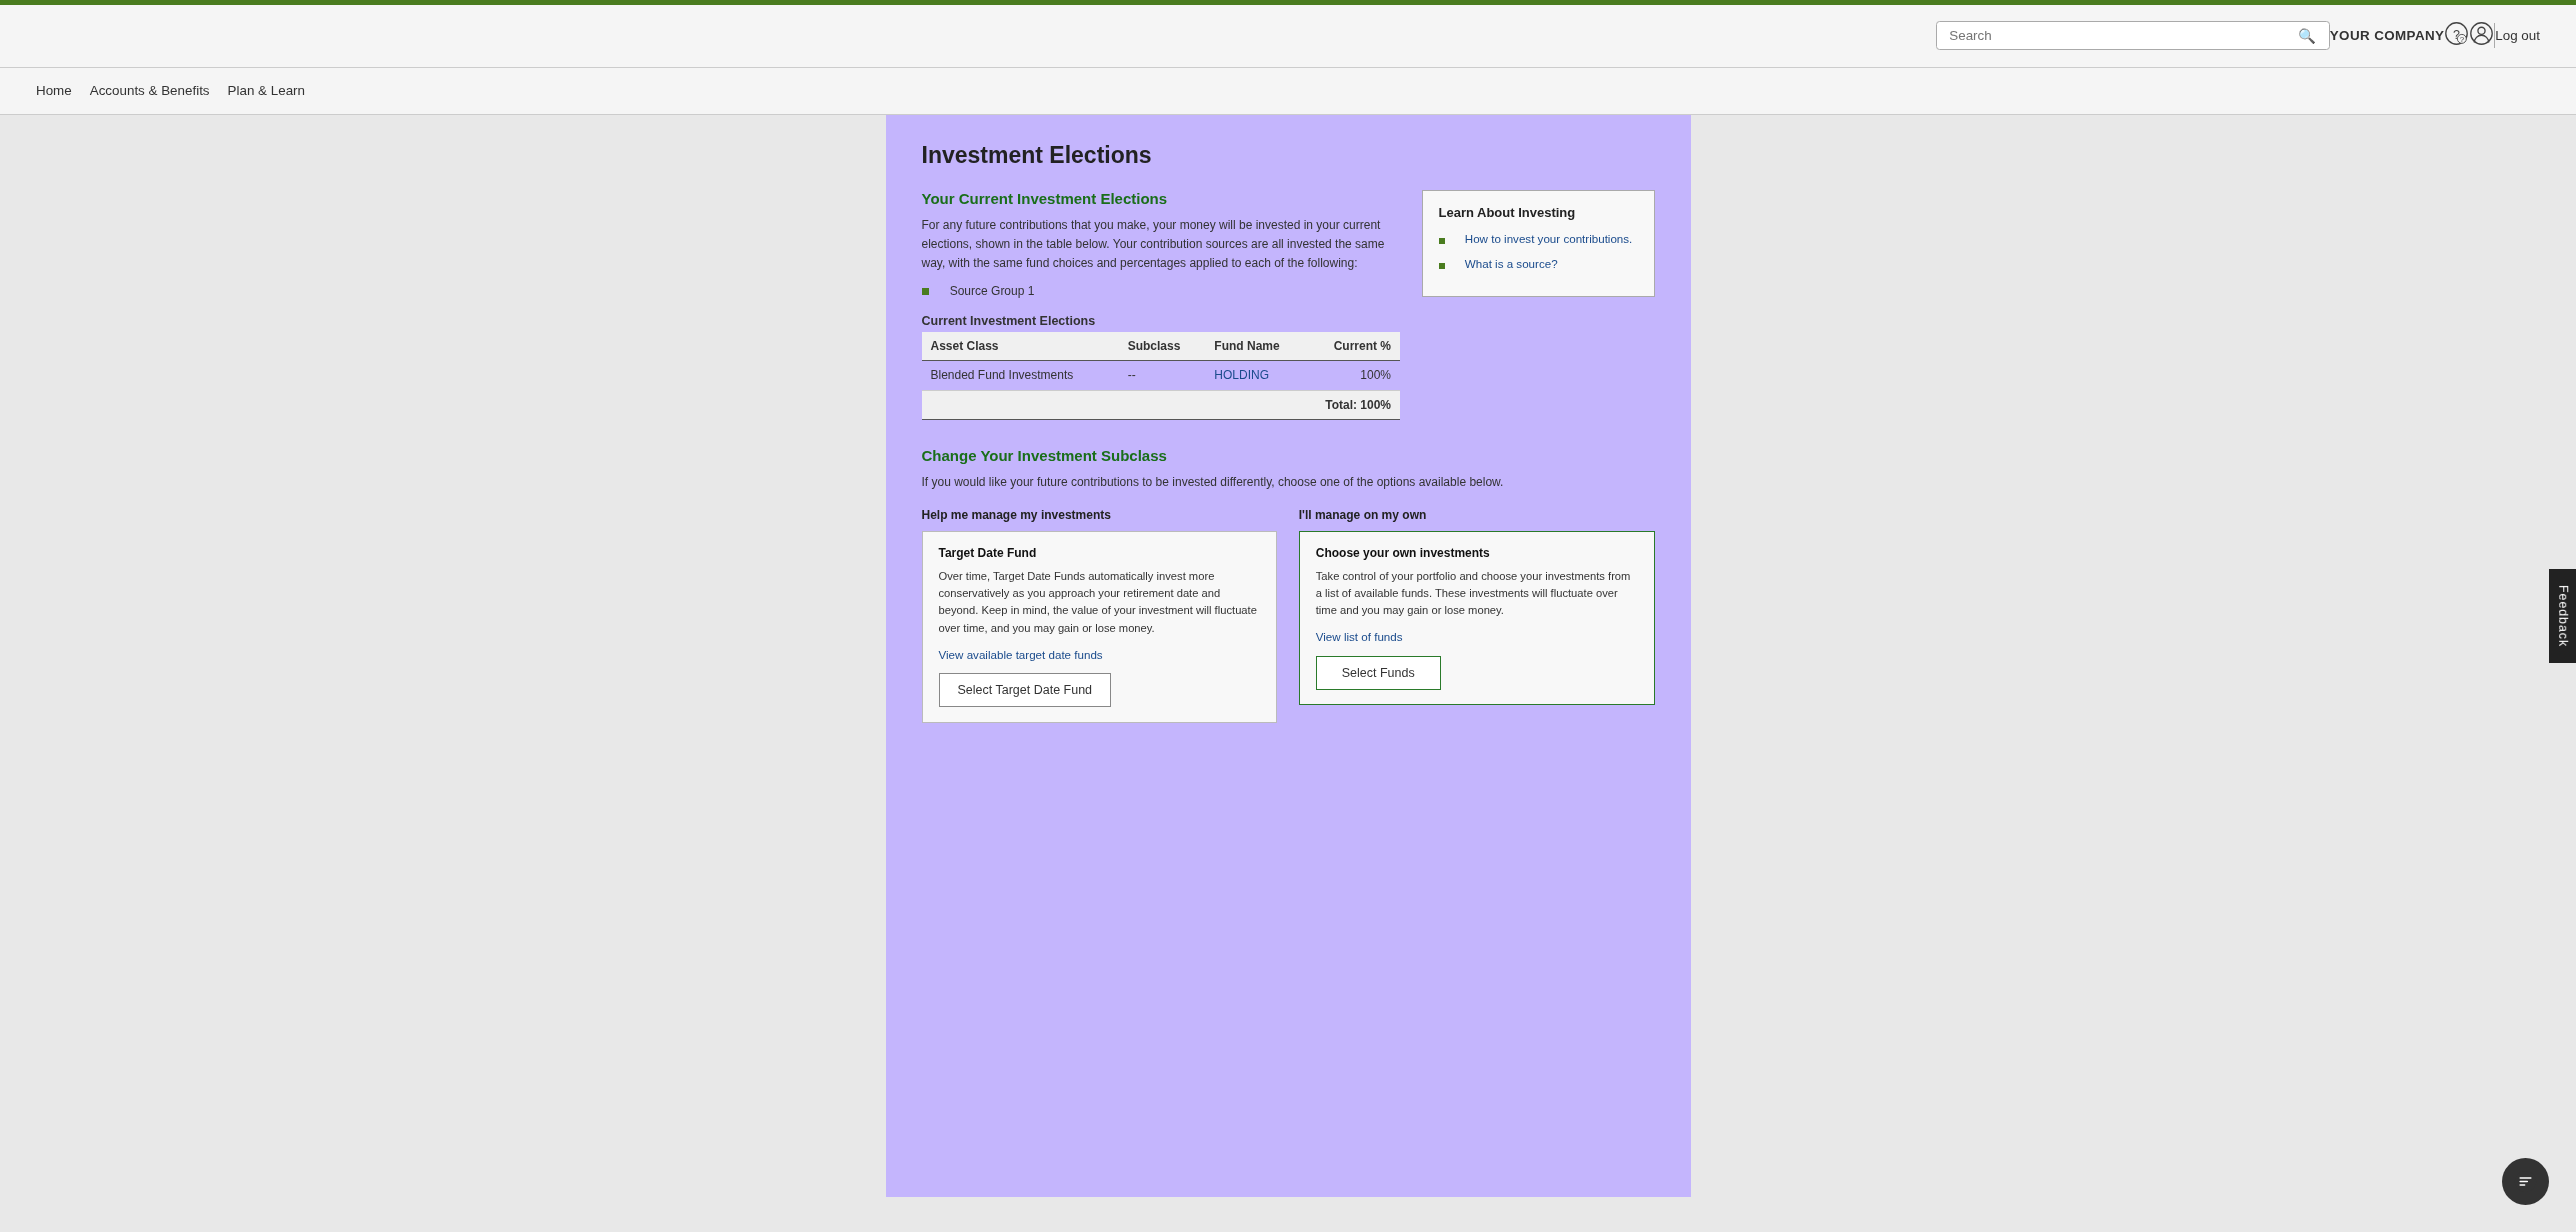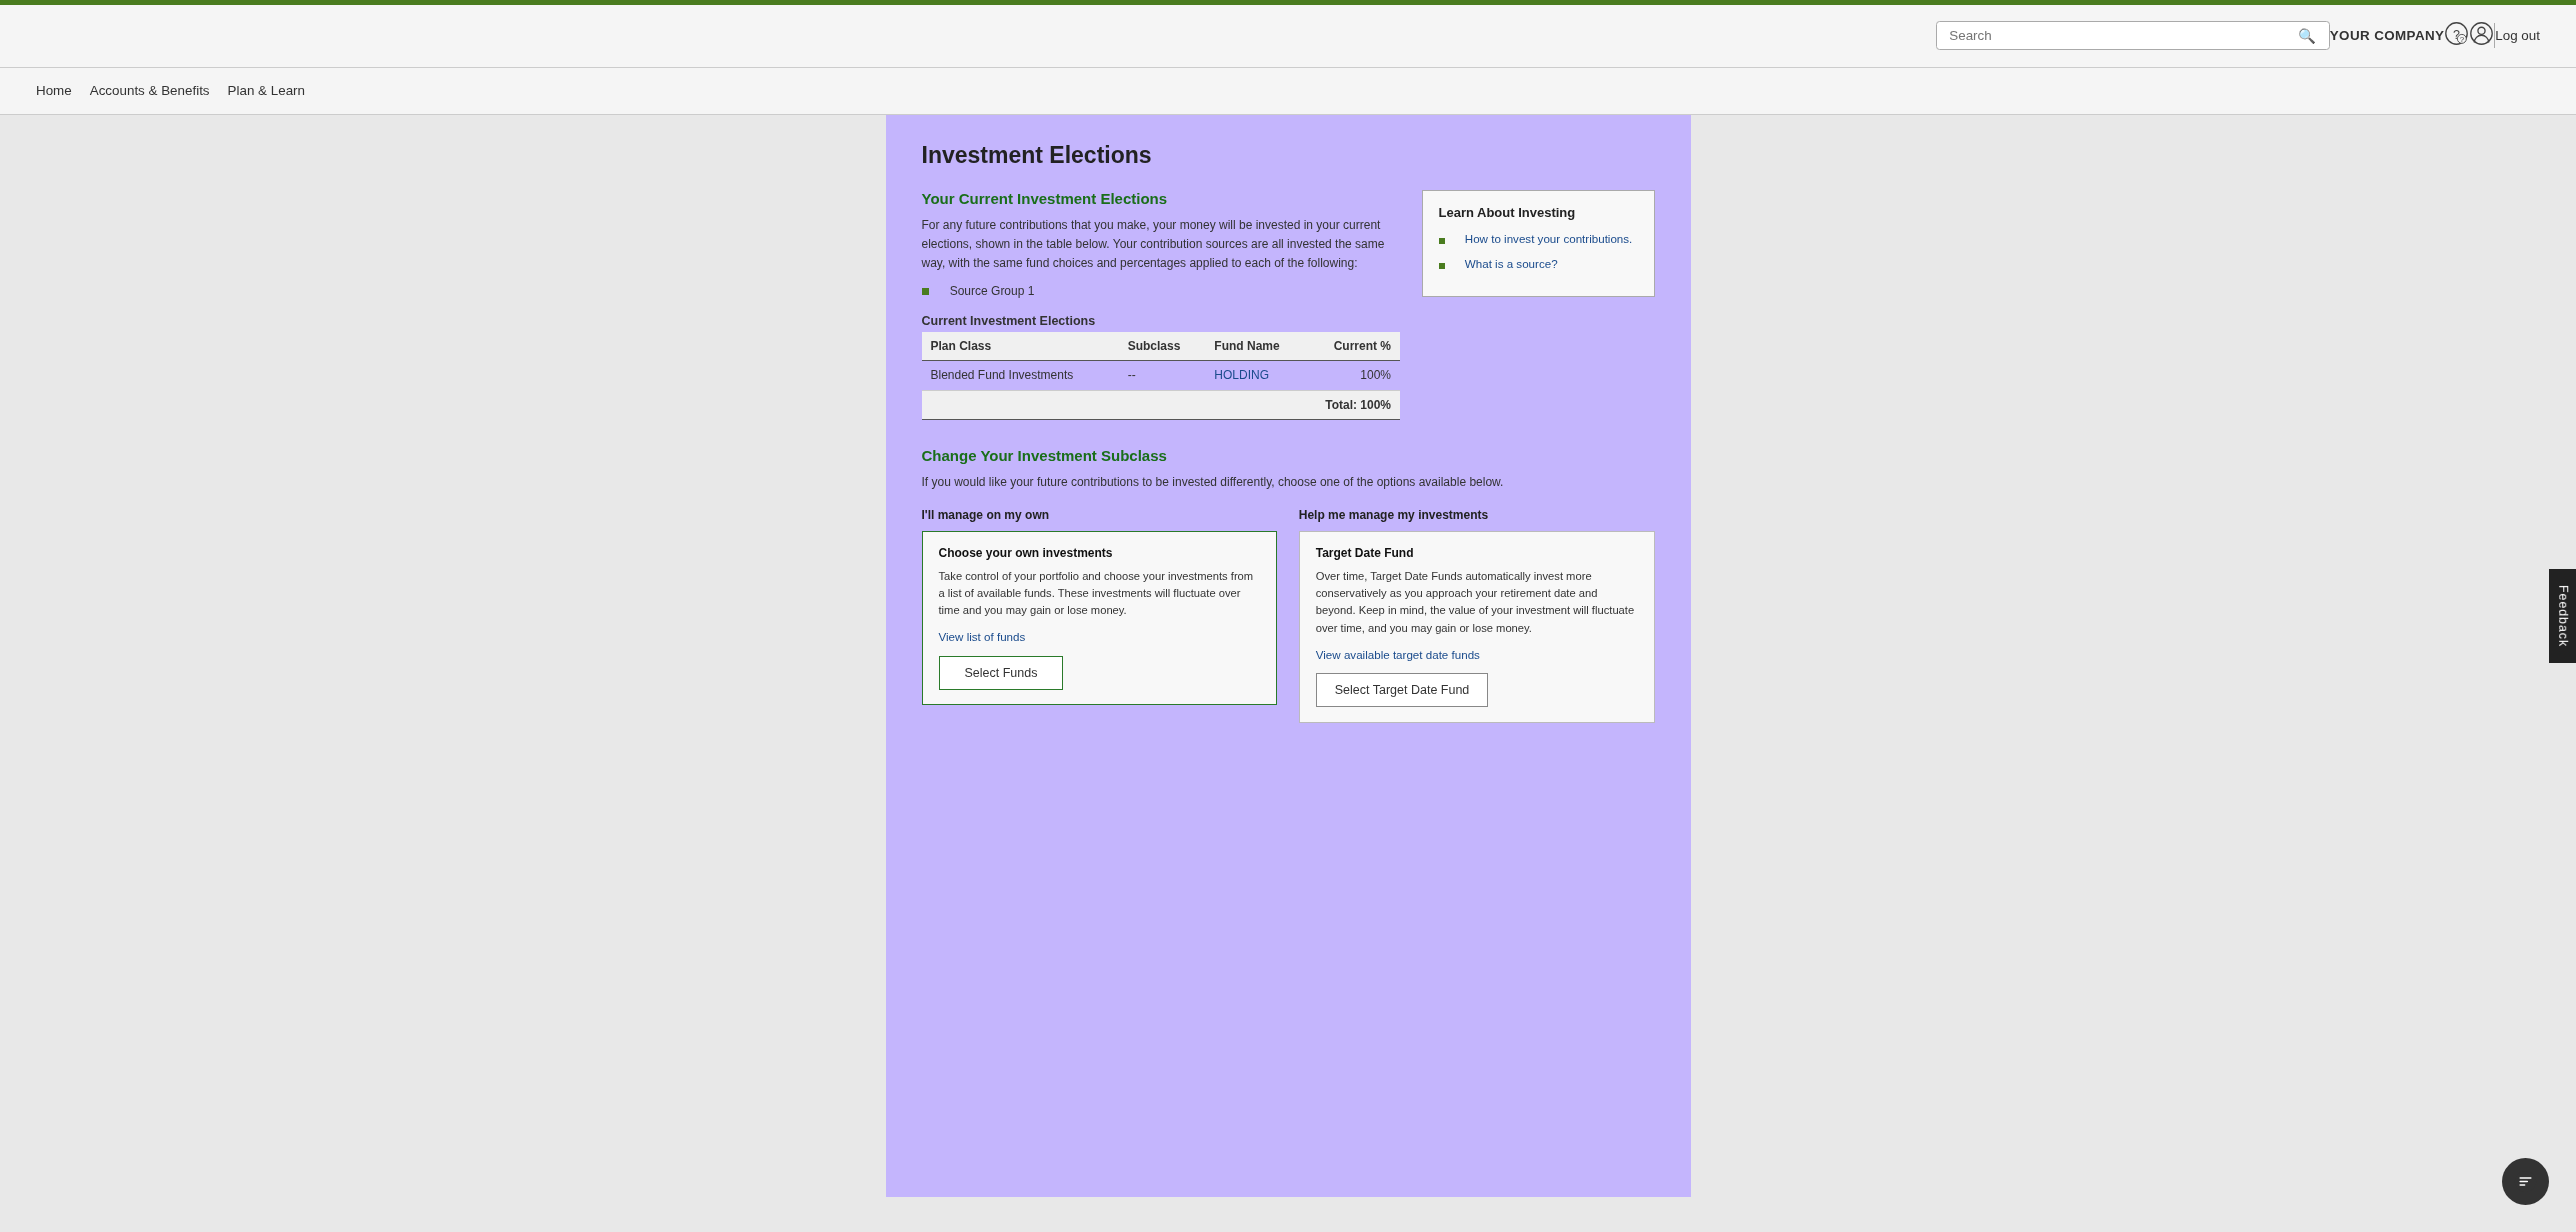--- a/index.html
+++ b/index.html
@@ -378,21 +378,21 @@
 
         <div class="source-group">
           <span class="bullet-square"></span>
           <span>Source Group 1</span>
         </div>
 
         <div class="table-section-title">Current Investment Elections</div>
         <table class="investment-table">
           <thead>
             <tr>
-              <th>Plan Class</th>
+              <th>Asset Class</th>
               <th>Subclass</th>
               <th>Fund Name</th>
               <th class="right">Current %</th>
             </tr>
           </thead>
           <tbody>
             <tr>
               <td>Blended Fund Investments</td>
               <td>--</td>
               <td>
@@ -422,38 +422,38 @@
       </div>
     </div>
 
     <div class="change-section">
       <h2 class="section-title-green">Change Your Investment Subclass</h2>
       <p class="change-description">If you would like your future contributions to be invested differently, choose one of the options available below.</p>
 
       <div class="cards-row">
 
         <div style="flex:1;">
+          <div class="col-section-label">Help me manage my investments</div>
+          <div class="card">
+            <div class="card-heading">Target Date Fund</div>
+            <p class="card-description">Over time, Target Date Funds automatically invest more conservatively as you approach your retirement date and beyond. Keep in mind, the value of your investment will fluctuate over time, and you may gain or lose money.</p>
+            <a class="card-link">View available target date funds</a>
+            <button class="btn-secondary">Select Target Date Fund</button>
+          </div>
+        </div>
+
+        <div style="flex:1;">
           <div class="col-section-label">I'll manage on my own</div>
           <div class="card card-selected">
             <div class="card-heading">Choose your own investments</div>
             <p class="card-description">Take control of your portfolio and choose your investments from a list of available funds. These investments will fluctuate over time and you may gain or lose money.</p>
             <a class="card-link">View list of funds</a>
             <button class="btn-primary">Select Funds</button>
           </div>
         </div>
-
-        <div style="flex:1;">
-          <div class="col-section-label">Help me manage my investments</div>
-          <div class="card">
-            <div class="card-heading">Target Date Fund</div>
-            <p class="card-description">Over time, Target Date Funds automatically invest more conservatively as you approach your retirement date and beyond. Keep in mind, the value of your investment will fluctuate over time, and you may gain or lose money.</p>
-            <a class="card-link">View available target date funds</a>
-            <button class="btn-secondary">Select Target Date Fund</button>
-          </div>
-        </div>
       </div>
     </div>
 
   </div>
 </div>
 
 <div class="feedback-tab">Feedback</div>
 
 <div class="chat-bubble">
   <svg width="23" height="23" viewBox="0 0 26 26" fill="none" xmlns="http://www.w3.org/2000/svg">

